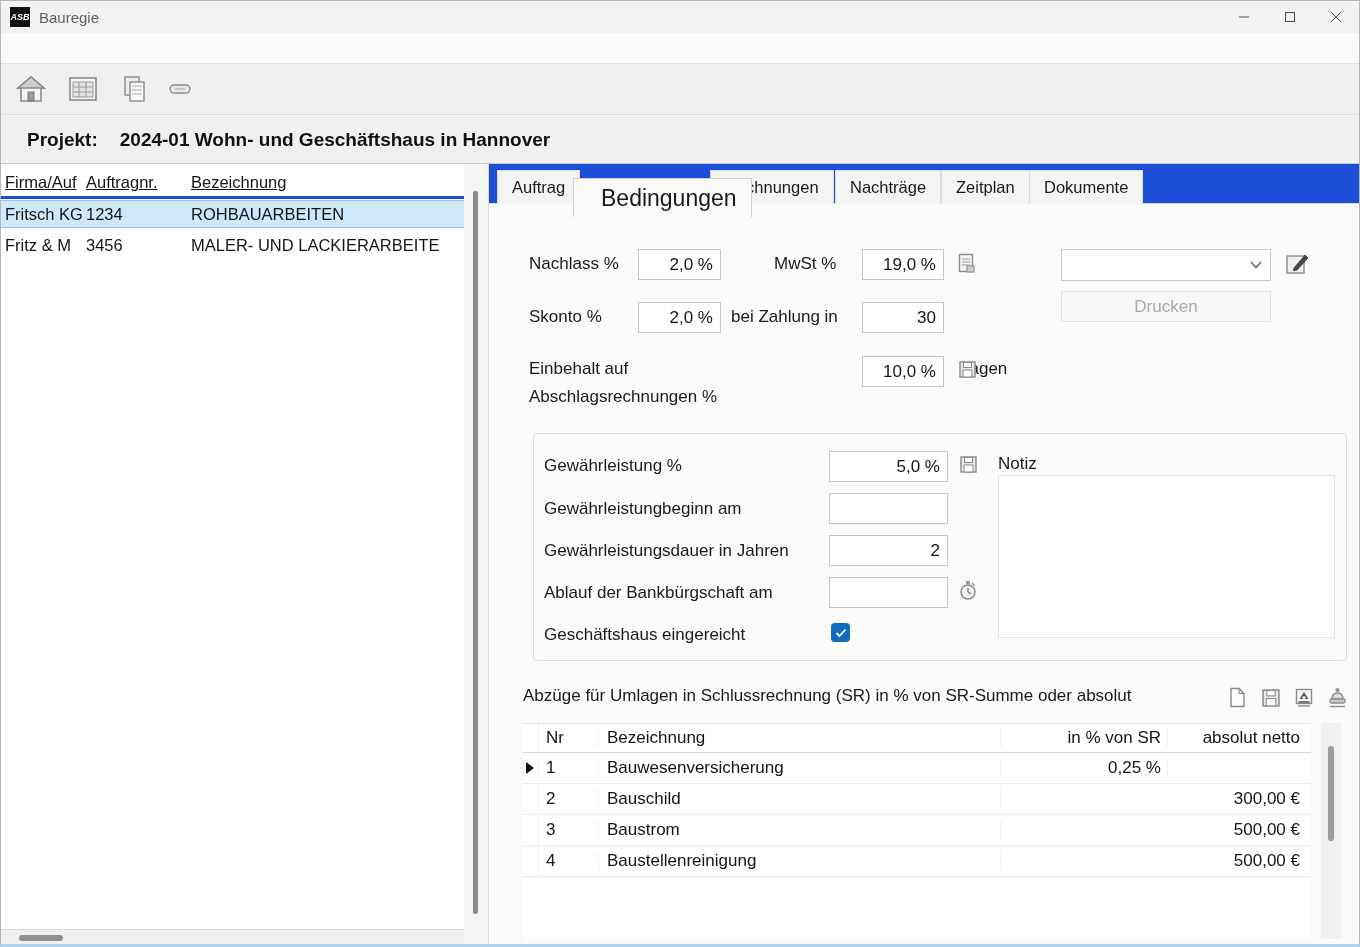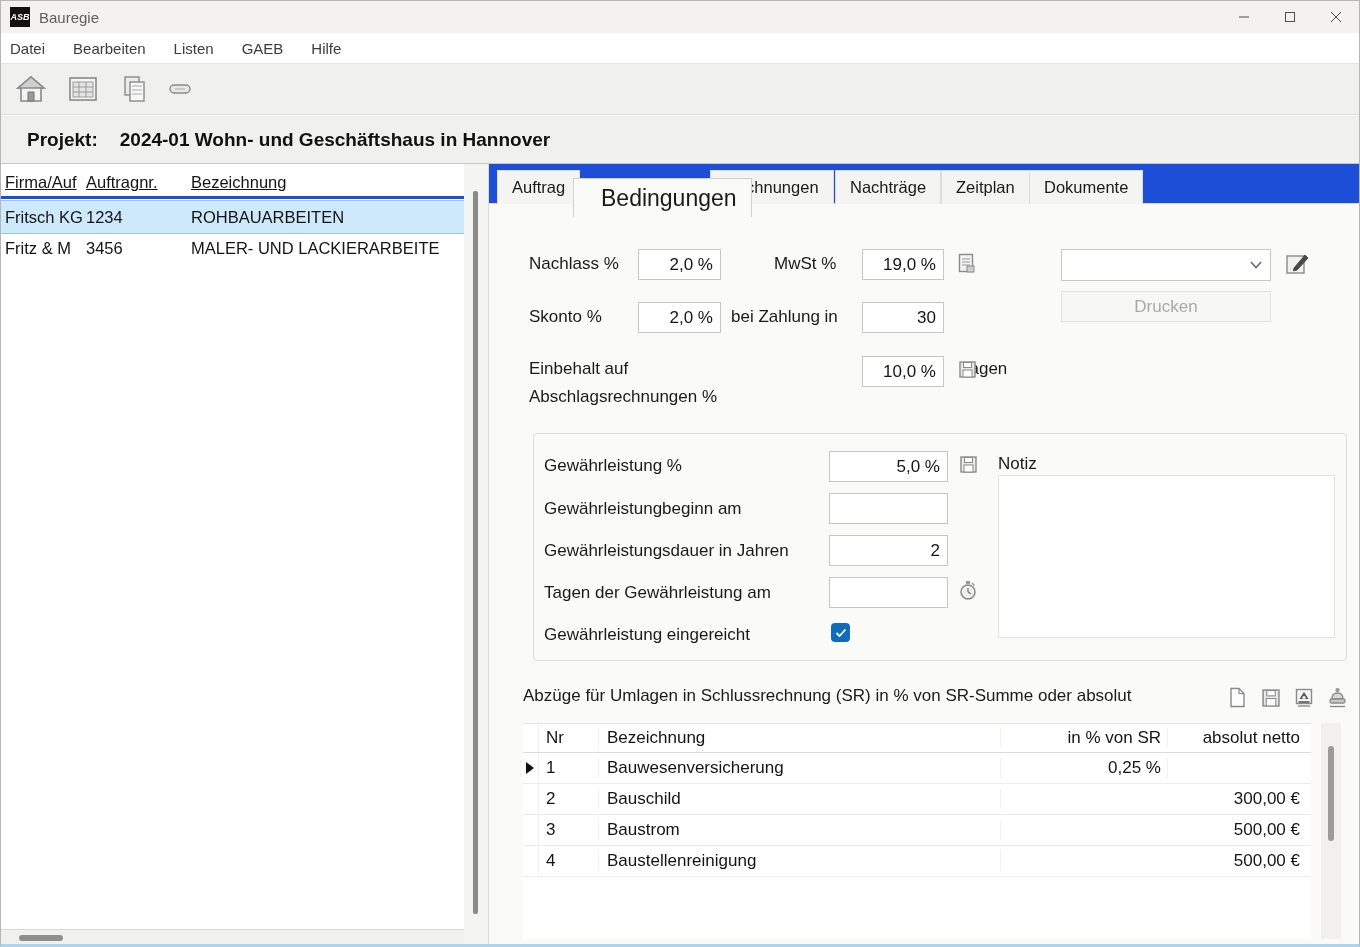--- a/index.html
+++ b/index.html
@@ -25,21 +25,21 @@
              border-bottom:1px solid #dddddc; display:flex; align-items:center; }
   .toolbtn { width:44px; height:40px; margin-left:8px; display:flex; align-items:center; justify-content:center; }
   .toolbtn.small { width:30px; }
   
   .projectbar { position:absolute; left:0; top:115px; width:100%; height:48px; background:#f0f0ef; border-bottom:1px solid #c9c9c8;
                 display:flex; align-items:center; font-size:19px; font-weight:bold; color:#111; }
   .projectbar .plabel { margin-left:26px; }
   .projectbar .pname  { margin-left:22px; }
   
   .leftpanel { position:absolute; left:0; top:163px; width:463px; height:765px; background:#ffffff; overflow:hidden; }
-  .lp-row { position:absolute; left:0; width:463px; height:34px; display:flex; align-items:center; font-size:16.5px; color:#141414; }
+  .lp-row { position:absolute; left:0; width:463px; height:28px; display:flex; align-items:center; font-size:16.5px; color:#141414; }
   .lp-head { top:5px; border-bottom:3px solid #1d4ed8; height:30px;text-decoration:underline; }
   .lp-r1 { top:36px; background:#cfe9fc; border-top:1px solid #9ec5e2; border-bottom:1px solid #9ec5e2; }
   .lp-r2 { top:67px; }
   .lp-c1 { width:85px; padding-left:4px; overflow:hidden; white-space:nowrap; flex:none; }
   .lp-c2 { width:105px; overflow:hidden; white-space:nowrap; flex:none; }
   .lp-c3 { flex:1; overflow:hidden; white-space:nowrap; }
   .left-hscroll { position:absolute; left:0; top:928px; width:463px; height:16px; background:#f0f0ef; border-top:1px solid #dadada; }
   .left-hthumb { position:absolute; left:18px; top:5px; width:44px; height:6px; border-radius:3px; background:#8f8f8f; }
   .left-vscroll { position:absolute; left:463px; top:163px; width:24px; height:784px; background:#f4f4f3; }
   .left-vthumb { position:absolute; left:9px; top:27px; width:5px; height:723px; border-radius:2px; background:#8a8a8a; }
@@ -101,27 +101,20 @@
       </div>
       <div class="winbtn">
         <svg width="12" height="12" viewBox="0 0 12 12">
             <line x1="1" y1="1" x2="11" y2="11" stroke-width="1"></line>
             <line x1="11" y1="1" x2="1" y2="11" stroke-width="1"></line>
           </svg>
       </div>
     </div>
   </div>
 
-  <div class="menubar">
-    <div class="menuitem">Datei</div>
-    <div class="menuitem">Bearbeiten</div>
-    <div class="menuitem">Listen</div>
-    <div class="menuitem">GAEB</div>
-    <div class="menuitem">Hilfe</div>
-  </div>
 
   <div class="toolbar">
     <div class="toolbtn">
       <svg width="30" height="28" viewBox="0 0 30 28">
         <polygon points="15,2 28,13 25,13 25,26 5,26 5,13 2,13" fill="#f4f4f4" stroke="#8a8a8a" stroke-width="1.6"></polygon>
         <polygon points="15,2 28,13 2,13" fill="#cfcfcf" stroke="#8a8a8a" stroke-width="1.6"></polygon>
         <rect x="12" y="17" width="6" height="9" fill="#9a9a9a" stroke="#777" stroke-width="1"></rect>
       </svg>
     </div>
     <div class="toolbtn">
@@ -235,30 +228,30 @@
     <input class="tinput" style="left: 340px; top: 247px; width: 119px;" value="5,0 %">
     <svg class="icon" style="left:471px; top:252px;" width="17" height="17" viewBox="0 0 17 17">
       <rect x="1" y="1" width="15" height="15" fill="#e9e9e9" stroke="#8a8a8a" stroke-width="1.4"></rect>
       <rect x="4.5" y="1.5" width="8" height="5" fill="#fff" stroke="#8a8a8a"></rect>
         <rect x="4" y="9" width="9" height="7" fill="#fff" stroke="#8a8a8a"></rect>
     </svg>
     <div class="flabel" style="left:55px; top:295px;">Gewährleistungbeginn am</div>
     <input class="tinput" style="left: 340px; top: 289px; width: 119px;" value="">
     <div class="flabel" style="left:55px; top:337px;">Gewährleistungsdauer in Jahren</div>
     <input class="tinput" style="left: 340px; top: 331px; width: 119px;" value="2">
-    <div class="flabel" style="left:55px; top:379px;">Tagen der Gewährleistung am</div>
+    <div class="flabel" style="left:55px; top:379px;">Ablauf der Bankbürgschaft am</div>
     <input class="tinput" style="left: 340px; top: 373px; width: 119px;" value="">
     <svg class="icon" style="left:470px; top:376px;" width="18" height="20" viewBox="0 0 18 20">
       <rect x="7" y="1" width="4" height="3" fill="#9a9a9a"></rect>
         <line x1="13" y1="3" x2="15.5" y2="5.5" stroke="#9a9a9a" stroke-width="1.6"></line>
       <circle cx="9" cy="12" r="7" fill="#f0f0f0" stroke="#8a8a8a" stroke-width="1.5"></circle>
       <line x1="9" y1="12" x2="9" y2="8" stroke="#777" stroke-width="1.3"></line>
         <line x1="9" y1="12" x2="12" y2="14" stroke="#777" stroke-width="1.3"></line>
     </svg>
-    <div class="flabel" style="left:55px; top:421px;">Gewährleistung eingereicht</div>
+    <div class="flabel" style="left:55px; top:421px;">Geschäftshaus eingereicht</div>
     <div class="checkbox">
       <svg width="12" height="10" viewBox="0 0 12 10">
           <polyline points="1.5,5 4.5,8 10.5,1.5" fill="none" stroke="#fff" stroke-width="1.8"></polyline>
         </svg>
     </div>
 
     <div class="flabel" style="left:509px; top:250px;">Notiz</div>
     <textarea class="notiz-area" style=""></textarea>
 
     <div class="section-title">Abzüge für Umlagen in Schlussrechnung (SR) in % von SR-Summe oder absolut</div>

